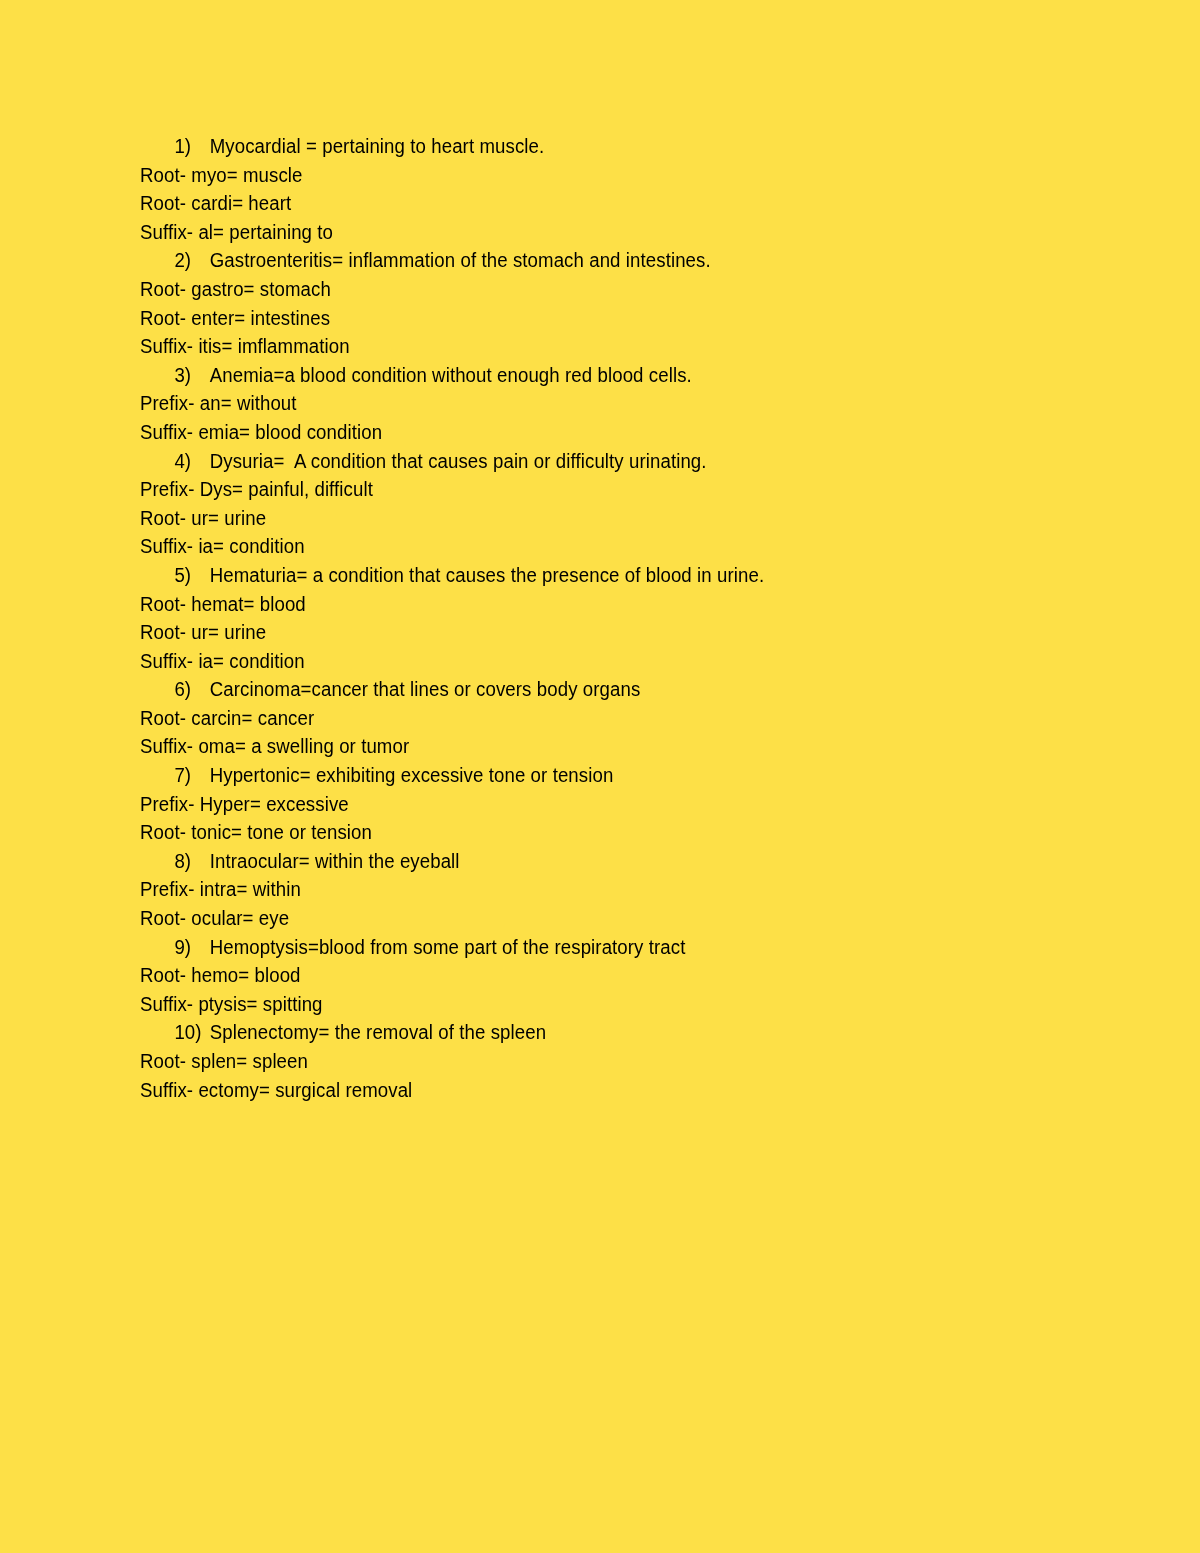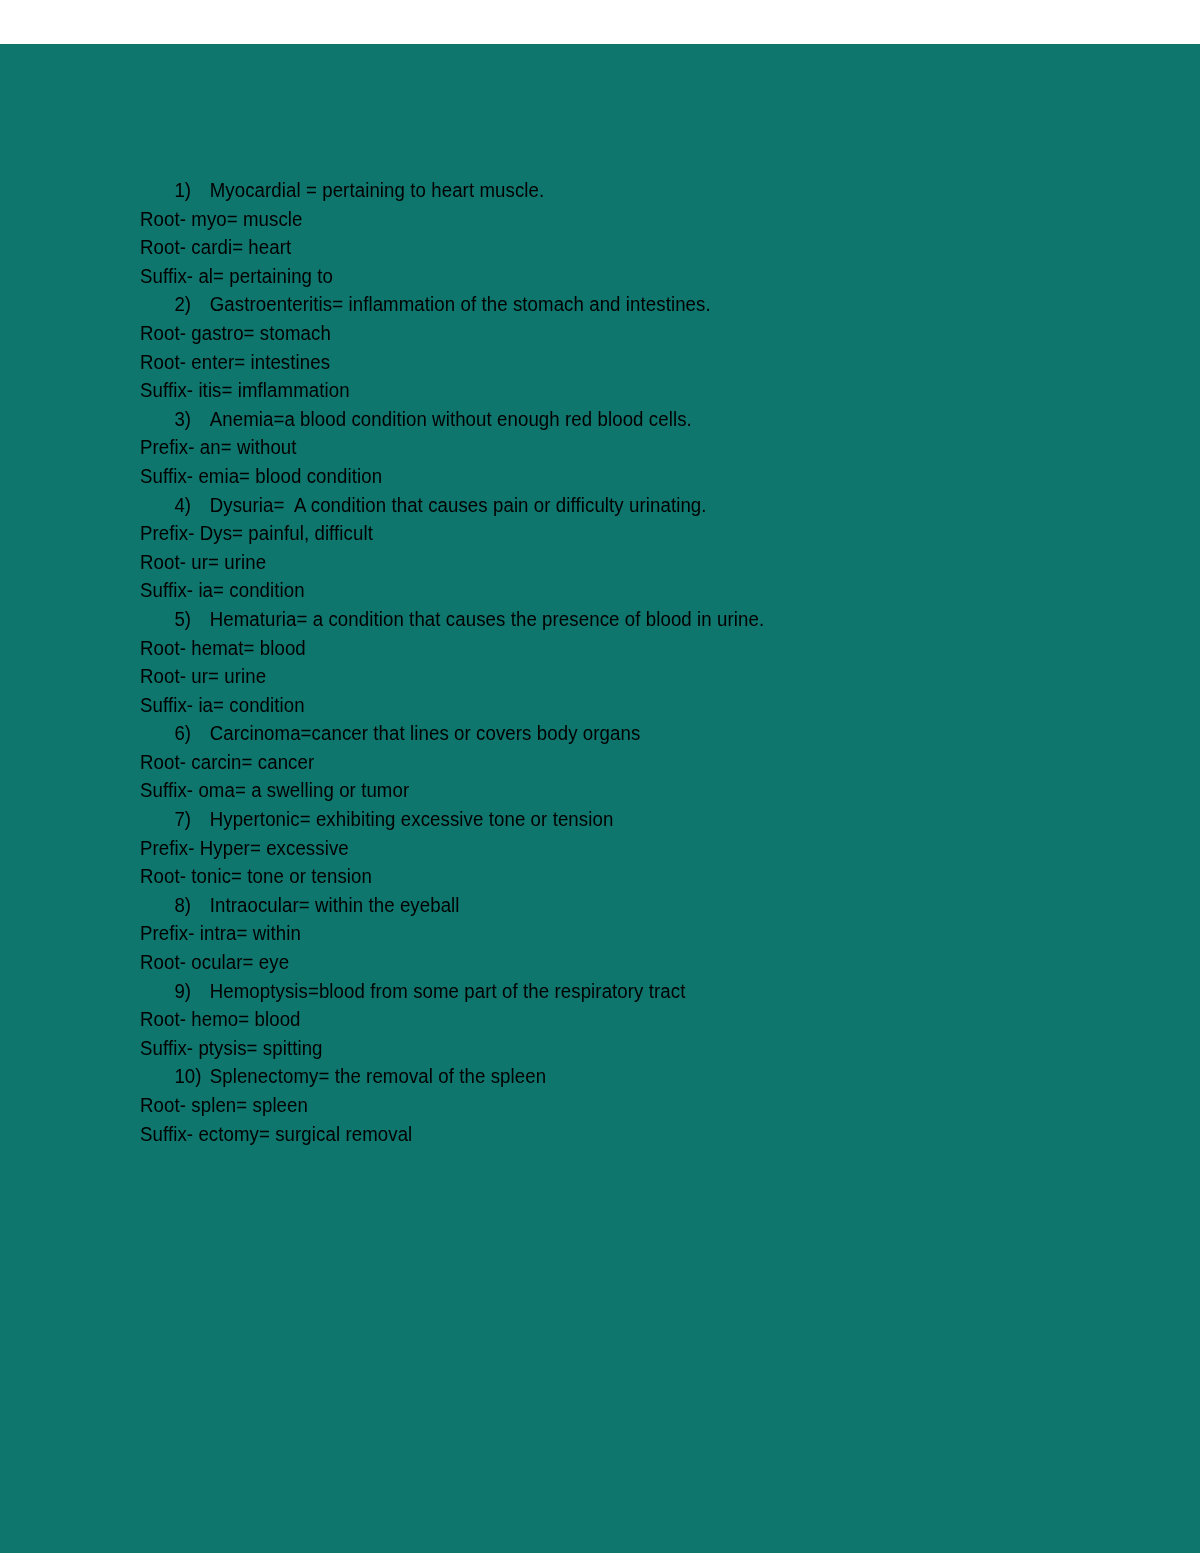--- a/index.html
+++ b/index.html
@@ -16,22 +16,21 @@
     overflow: hidden;
     font-family: "Liberation Sans", "DejaVu Sans", sans-serif;
     color: #000000;
     -webkit-font-smoothing: antialiased;
   }
 
   
   .page {
     position: absolute;
     inset: 0;
-    background: #0f766e;
-    margin-top: 44px;
+    background: #fde047;
   }
 
   
   .doc-body {
     position: absolute;
     left: 140px;
     top: 132px;
     width: 940px;
   }
 

